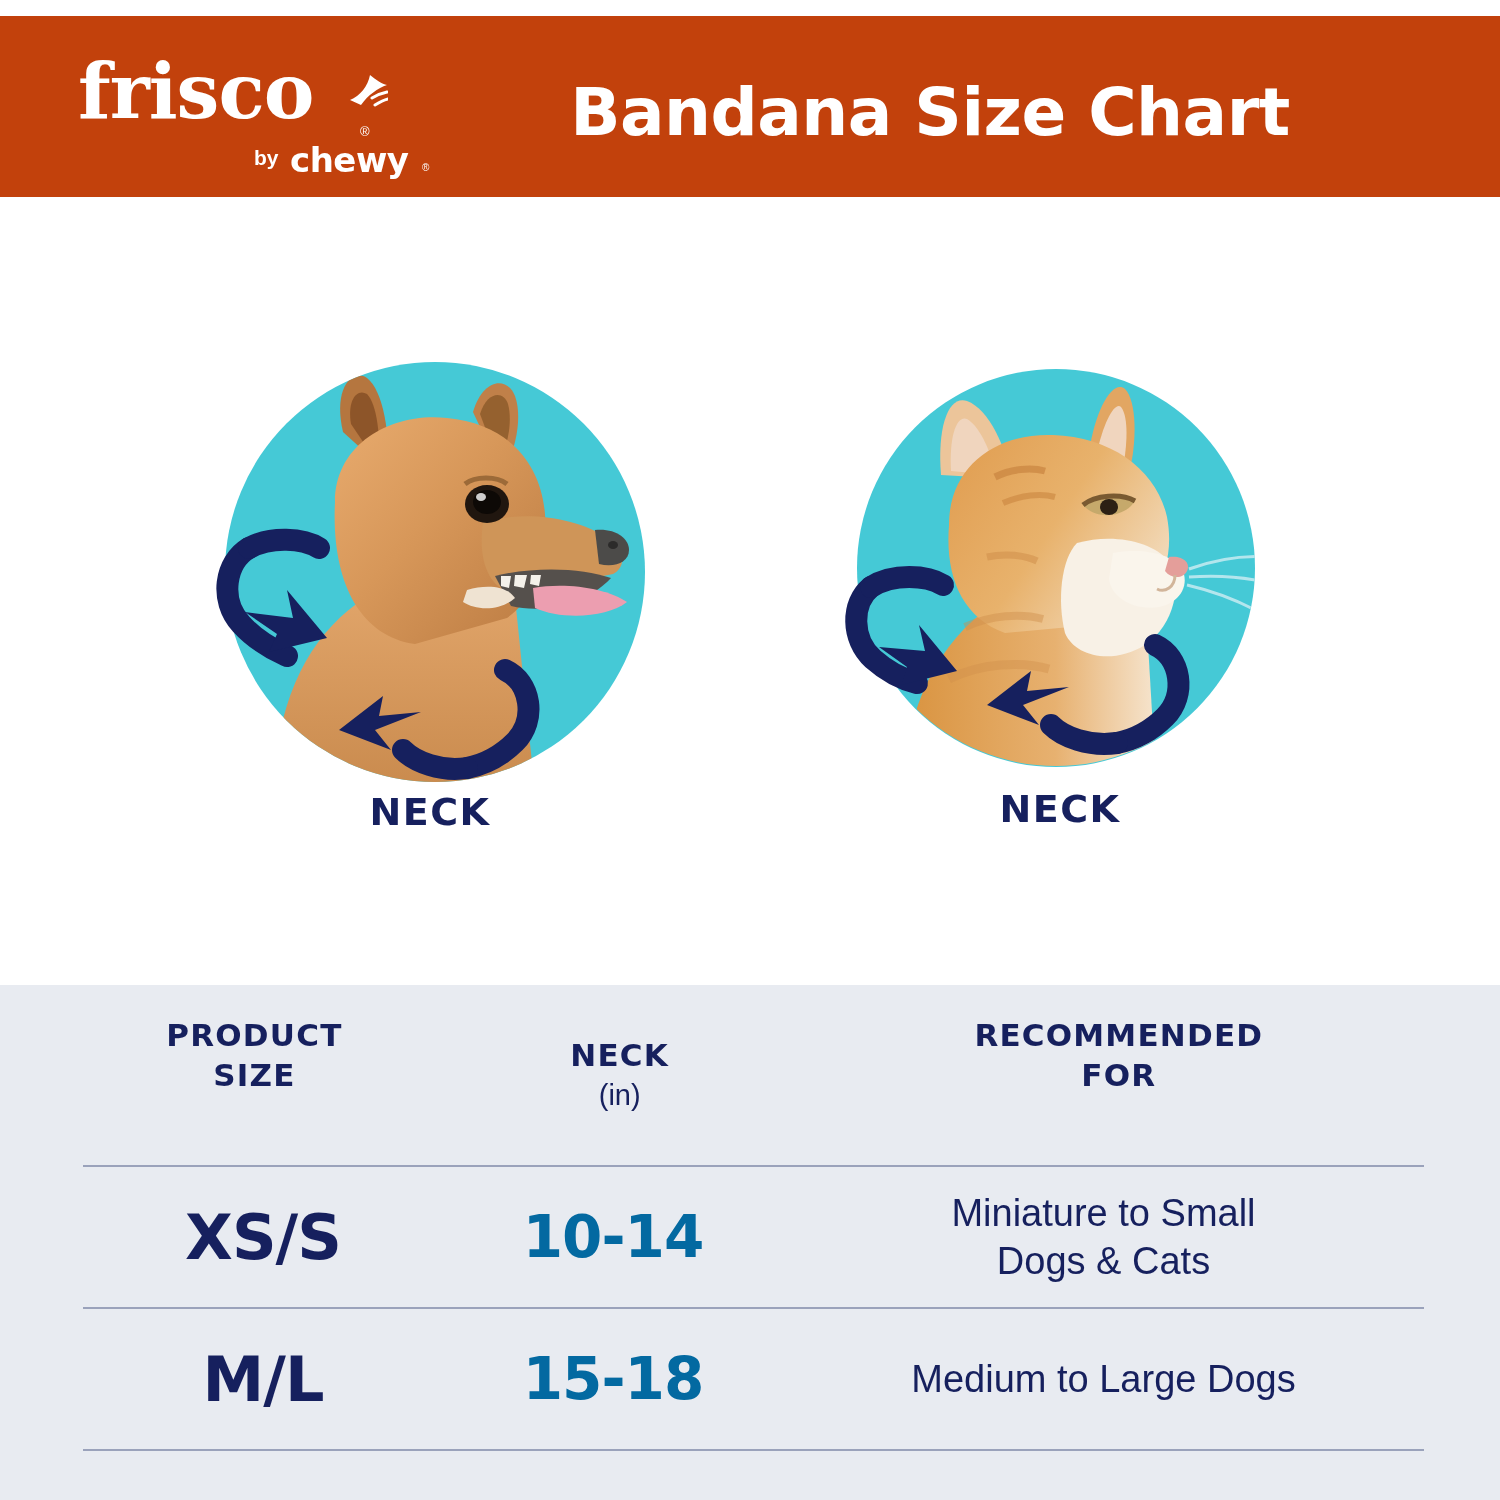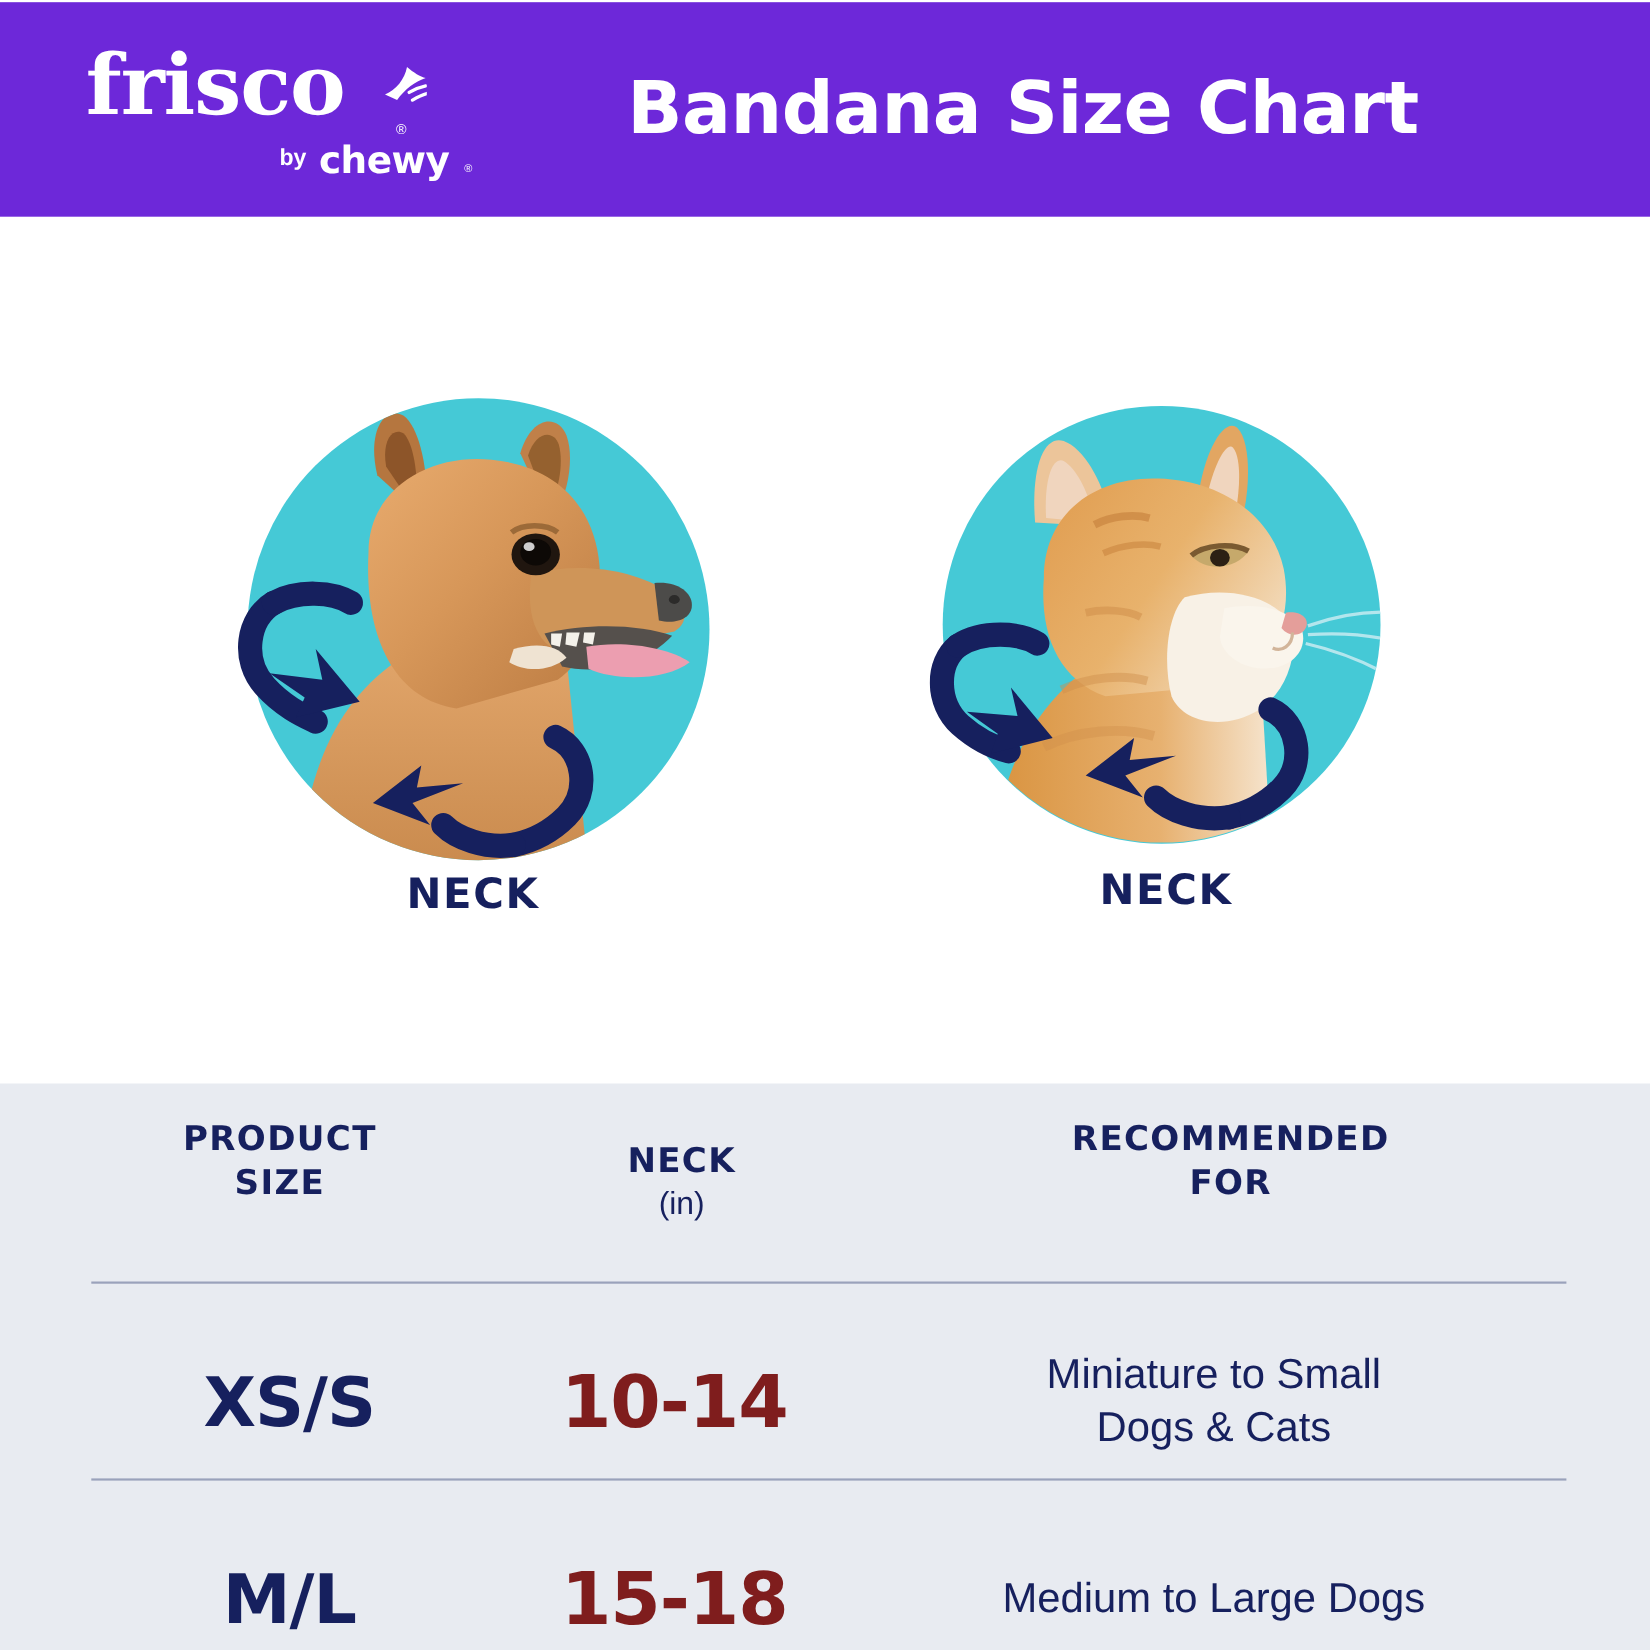--- a/index.html
+++ b/index.html
@@ -15,24 +15,24 @@
     width: 1500px;
     height: 1500px;
     background: #ffffff;
     overflow: hidden;
   }
 
   
   .header-bar {
     position: absolute;
     left: 0;
-    top: 2px;
+    top: 16px;
     width: 1500px;
     height: 197px;
-    background: #6d28d9;
+    background: #c2410c;
     display: block;
   }
   .logo-block {
     position: absolute;
     left: 78px;
     top: 36px;
     width: 300px;
     height: 130px;
   }
   .logo-frisco {
@@ -205,34 +205,34 @@
     font-size: 29px;
     letter-spacing: 0;
   }
   .th .unit-spacer {
     display: block;
     visibility: hidden;
     font-weight: normal;
     font-size: 29px;
   }
 
-  .body-row { height: 140px; margin-top: 37px; }
+  .body-row { height: 140px; }
   .td-size {
     font-family: "DejaVu Sans", sans-serif;
     font-weight: bold;
     font-size: 62px;
     letter-spacing: -1px;
     color: #16205e;
   }
   .td-neck {
     font-family: "DejaVu Sans", sans-serif;
     font-weight: bold;
-    font-size: 66px;
+    font-size: 58px;
     letter-spacing: -1px;
-    color: #7f1d1d;
+    color: #0369a1;
   }
   .td-rec {
     font-family: "Liberation Sans", sans-serif;
     font-weight: normal;
     font-size: 38px;
     line-height: 48px;
     color: #16205e;
   }
 </style>
 </head>

